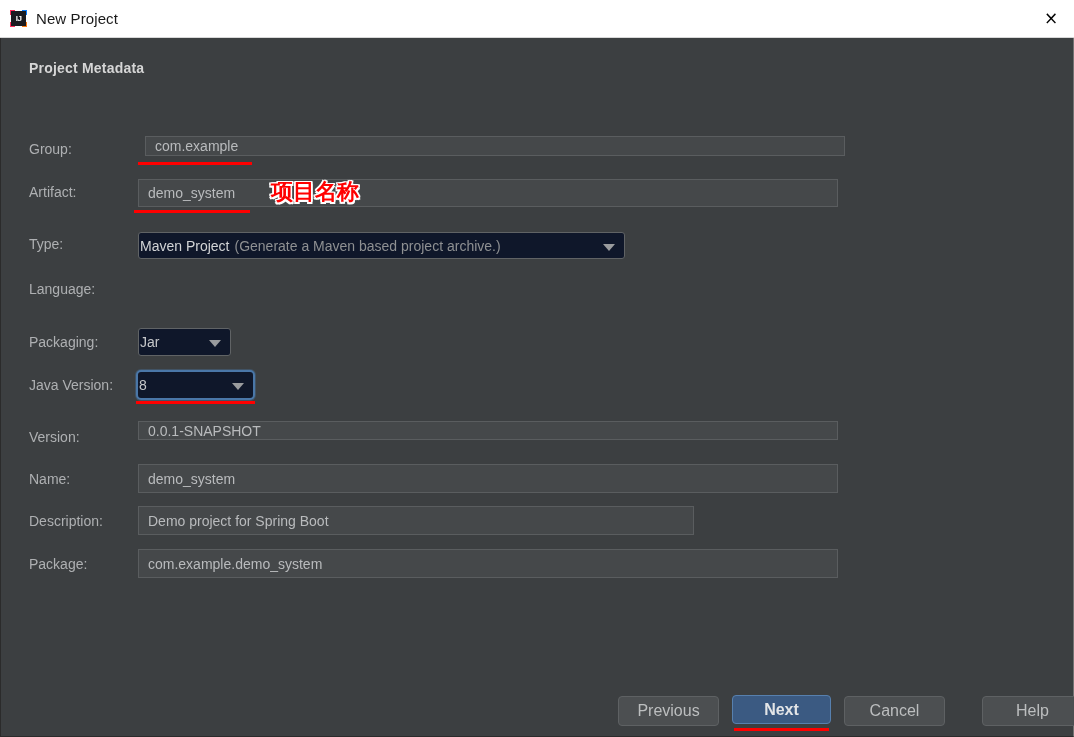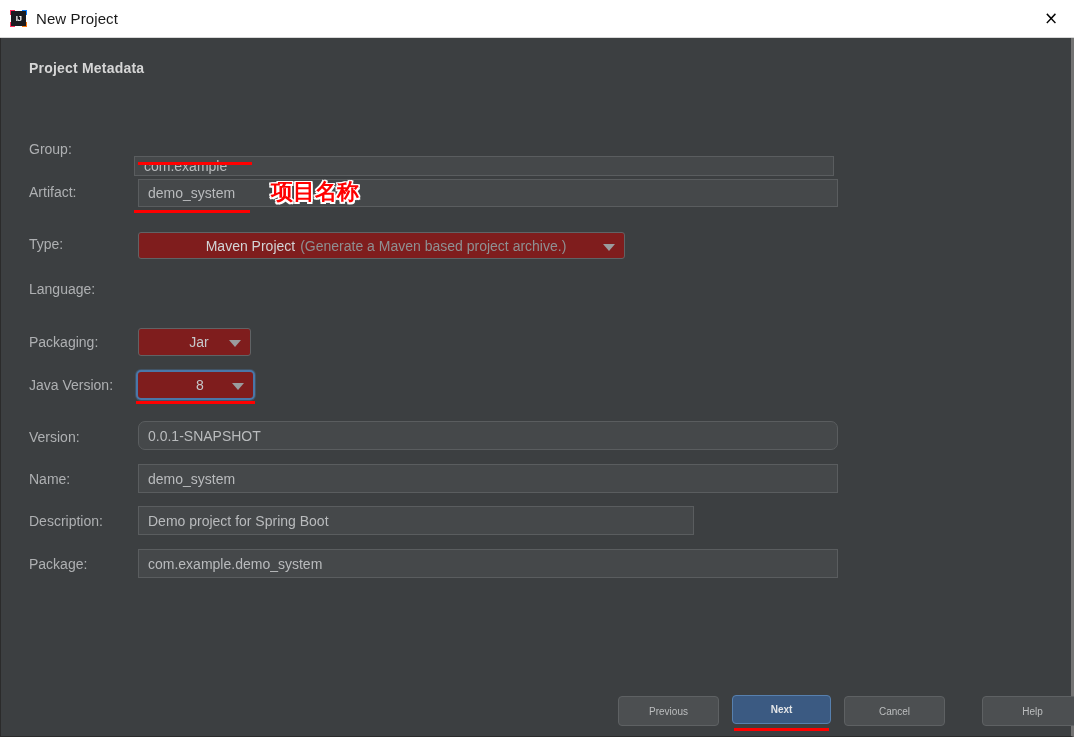--- a/index.html
+++ b/index.html
@@ -92,21 +92,21 @@
   }
 
   
   .body-area {
     position: absolute;
     left: 0; top: 38px;
     width: 1074px;
     height: 699px;
     background: #3c3f41;
     border-left: 1px solid #2b2b2b;
-    border-right: 3px solid #737373;
+    border-right: 1px solid #737373;
     border-bottom: 1px solid #2b2b2b;
     box-sizing: border-box;
   }
 
   .section-title {
     position: absolute;
     left: 28px; top: 22px;
     font-size: 14px;
     font-weight: bold;
     color: #d6d6d6;
@@ -129,32 +129,31 @@
     align-items: center;
     padding-left: 9px;
     font-size: 14px;
     color: #b9bbbd;
     white-space: nowrap;
     overflow: hidden;
   }
 
   .combo {
     position: absolute;
-    background: #7f1d1d;
+    background: #0f172a;
     border: 1px solid #606365;
     border-radius: 3px;
     box-sizing: border-box;
     display: flex;
     align-items: center;
-    padding-left: 9px;
+    padding-left: 1px;
     font-size: 14px;
     color: #c6c8ca;
     white-space: nowrap;
     overflow: hidden;
-    justify-content: center;
   }
   .combo .arrow {
     position: absolute;
     right: 9px;
     top: 50%;
     margin-top: -2px;
     width: 0; height: 0;
     border-left: 6px solid transparent;
     border-right: 6px solid transparent;
     border-top: 7px solid #9a9c9e;
@@ -194,21 +193,21 @@
 
   
   .btn {
     position: absolute;
     height: 30px;
     border-radius: 4px;
     box-sizing: border-box;
     display: flex;
     align-items: center;
     justify-content: center;
-    font-size: 10px;
+    font-size: 16px;
     cursor: pointer;
   }
   .btn-default {
     background: #4c4f51;
     border: 1px solid #5e6163;
     color: #bcbebf;
   }
   .btn-primary {
     background: #3b5a82;
     border: 1px solid #5780ae;
@@ -245,54 +244,54 @@
     <div class="close-btn">
       <span class="x">×</span>
     </div>
   </div>
 
   <div class="body-area">
 
     <div class="section-title">Project Metadata</div>
 
     <div class="label" style="left:28px; top:103px;">Group:</div>
-    <div class="field" style="left:133px; top:98px; width:700px; height:20px;margin-top:20px;">com.example</div>
+    <div class="field" style="left:144px; top:98px; width:700px; height:20px;">com.example</div>
     <div class="red-underline" style="left:137px; top:124px; width:114px;"></div>
 
     <div class="label" style="left:28px; top:146px;">Artifact:</div>
     <div class="field" style="left:137px; top:141px; width:700px; height:28px;">demo_system</div>
     <div class="red-underline" style="left:133px; top:172px; width:116px;"></div>
 
     <div class="annot" style="left:270px; top:139px; font-size:22px;">项目名称</div>
 
     <div class="label" style="left:28px; top:198px;">Type:</div>
     <div class="combo" style="left:137px; top:194px; width:487px; height:27px;">
       <span class="bright">Maven Project</span>
       <span style="width:5px;"></span>
       <span class="dim">(Generate a Maven based project archive.)</span>
       <span class="arrow"></span>
     </div>
 
     <div class="label" style="left:28px; top:243px;">Language:</div>
 
     <div class="label" style="left:28px; top:296px;">Packaging:</div>
-    <div class="combo" style="left:137px; top:290px; width:113px; height:28px;">
+    <div class="combo" style="left:137px; top:290px; width:93px; height:28px;">
       <span>Jar</span>
       <span class="arrow"></span>
     </div>
 
     <div class="label" style="left:28px; top:339px;">Java Version:</div>
     <div class="combo focused" style="left:135px; top:332px; width:119px; height:30px;">
       <span>8</span>
       <span class="arrow"></span>
     </div>
     <div class="red-underline" style="left:135px; top:363px; width:119px;"></div>
 
     <div class="label" style="left:28px; top:391px;">Version:</div>
-    <div class="field" style="left:137px; top:383px; width:700px; height:29px;border-radius:7px;">0.0.1-SNAPSHOT</div>
+    <div class="field" style="left:137px; top:383px; width:700px; height:19px;">0.0.1-SNAPSHOT</div>
 
     <div class="label" style="left:28px; top:433px;">Name:</div>
     <div class="field" style="left:137px; top:426px; width:700px; height:29px;">demo_system</div>
 
     <div class="label" style="left:28px; top:475px;">Description:</div>
     <div class="field" style="left:137px; top:468px; width:556px; height:29px;">Demo project for Spring Boot</div>
 
     <div class="label" style="left:28px; top:518px;">Package:</div>
     <div class="field" style="left:137px; top:511px; width:700px; height:29px;">com.example.demo_system</div>
 

